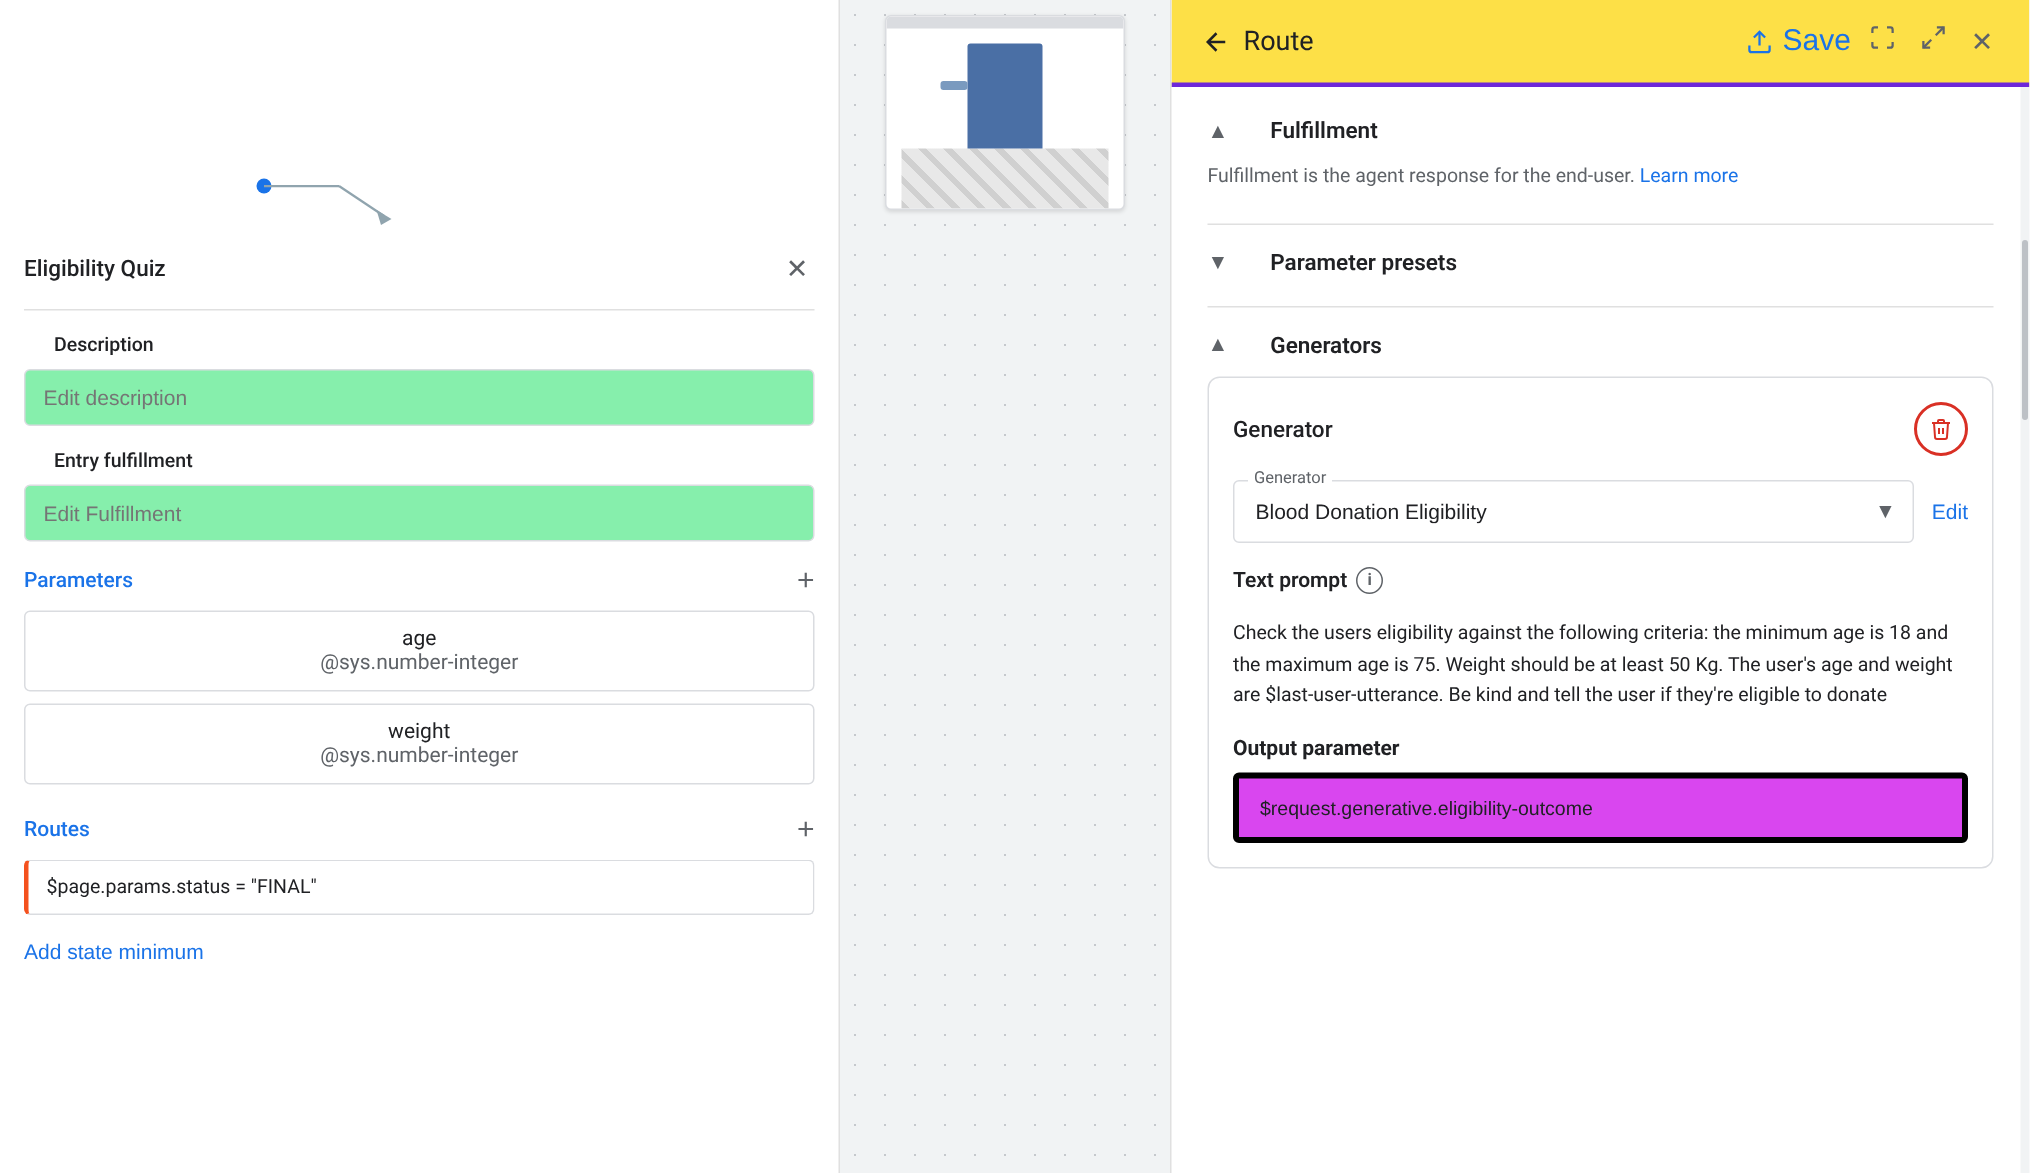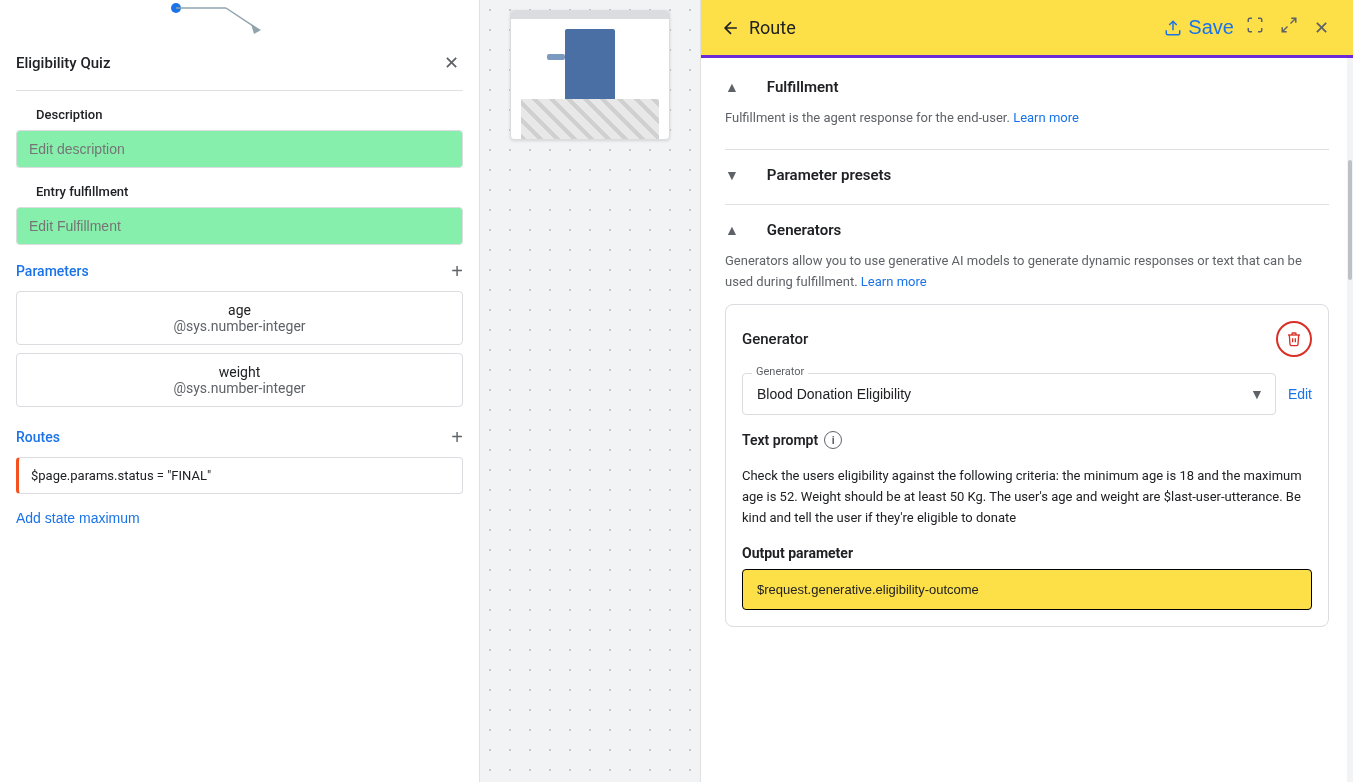--- a/index.html
+++ b/index.html
@@ -8,27 +8,28 @@
       font-size: 14px;
       background: #f8f9fa;
       display: flex;
       width: 1353px;
       height: 782px;
       overflow: hidden;
     }
 
     
     .left-panel {
-      width: 480px;
+      width: 560px;
       background: #fff;
       border-right: 1px solid #e0e0e0;
       display: flex;
       flex-direction: column;
       position: relative;
       padding: 0 16px 16px 16px;
+      justify-content: center;
     }
 
     .flow-connector {
       height: 40px;
       display: flex;
       align-items: flex-end;
       padding-bottom: 4px;
       position: relative;
     }
 
@@ -387,25 +388,25 @@
     .output-param-label {
       font-size: 14px;
       font-weight: 700;
       color: #202124;
       margin-bottom: 8px;
     }
 
     .output-param-input {
       width: 100%;
       padding: 12px 14px;
-      border: 1px solid #000000;
+      border: 4px solid #000000;
       border-radius: 4px;
       font-size: 13px;
       color: #202124;
-      background: #fde047;
+      background: #d946ef;
       outline: none;
     }
 
     .scroll-track {
       position: absolute;
       right: 0;
       top: 0;
       bottom: 0;
       width: 6px;
       background: #f1f3f4;
@@ -460,21 +461,21 @@
 
   <div class="section-row" style="margin-top:12px;">
     <span class="section-row-title">Routes</span>
     <button class="add-btn">+</button>
   </div>
 
   <div class="route-row">
     <span class="route-text">$page.params.status = "FINAL"</span>
   </div>
 
-  <button class="add-state-link">Add state maximum</button>
+  <button class="add-state-link">Add state minimum</button>
 </div>
 
 <div class="center-canvas">
   <div class="canvas-card">
     <div class="canvas-card-header"></div>
     <div class="canvas-card-body">
       <div style="padding: 10px 10px 0 10px; width:100%;">
         <div style="display:flex; justify-content:center; align-items:flex-end; position:relative;">
           <div style="width:50px;height:70px;background:#4a6fa5;border-radius:2px 2px 0 0;position:relative;">
             <div style="position:absolute;left:-18px;top:25px;width:18px;height:6px;background:#7a9abf;border-radius:2px;"></div>
@@ -540,24 +541,20 @@
       </div>
     </div>
 
     <hr class="divider">
 
     <div class="section-block">
       <div class="collapsible-header">
         <span class="chevron">▲</span>
         <span class="collapsible-title">Generators</span>
       </div>
-      <p class="section-desc">
-        <span>Generators allow you to use generative AI models to generate dynamic responses or text that can be used during fulfillment.</span>
-        <a href="#">Learn more</a>
-      </p>
 
       <div class="generator-card">
         <div class="generator-card-header">
           <span class="generator-card-title">Generator</span>
           <button class="delete-btn">
             <svg width="16" height="16" viewBox="0 0 24 24" fill="none" stroke="#d93025" stroke-width="2">
               <polyline points="3 6 5 6 21 6"></polyline>
               <path d="M19 6l-1 14a2 2 0 0 1-2 2H8a2 2 0 0 1-2-2L5 6"></path>
               <path d="M10 11v6M14 11v6"></path>
               <path d="M9 6V4a1 1 0 0 1 1-1h4a1 1 0 0 1 1 1v2"></path>
@@ -574,21 +571,21 @@
             <span class="select-chevron">▼</span>
           </div>
           <button class="edit-link">Edit</button>
         </div>
 
         <div class="text-prompt-label">
           <span>Text prompt</span>
           <span class="info-icon">i</span>
         </div>
 
-        <p class="text-prompt-content">Check the users eligibility against the following criteria: the minimum age is 18 and the maximum age is 52. Weight should be at least 50 Kg. The user's age and weight are $last-user-utterance. Be kind and tell the user if they're eligible to donate</p>
+        <p class="text-prompt-content">Check the users eligibility against the following criteria: the minimum age is 18 and the maximum age is 75. Weight should be at least 50 Kg. The user's age and weight are $last-user-utterance. Be kind and tell the user if they're eligible to donate</p>
 
         <div class="output-param-label">Output parameter</div>
         <input type="text" class="output-param-input" value="$request.generative.eligibility-outcome" style="">
       </div>
     </div>
   </div>
 
   <div class="scroll-track">
     <div class="scroll-thumb"></div>
   </div>

